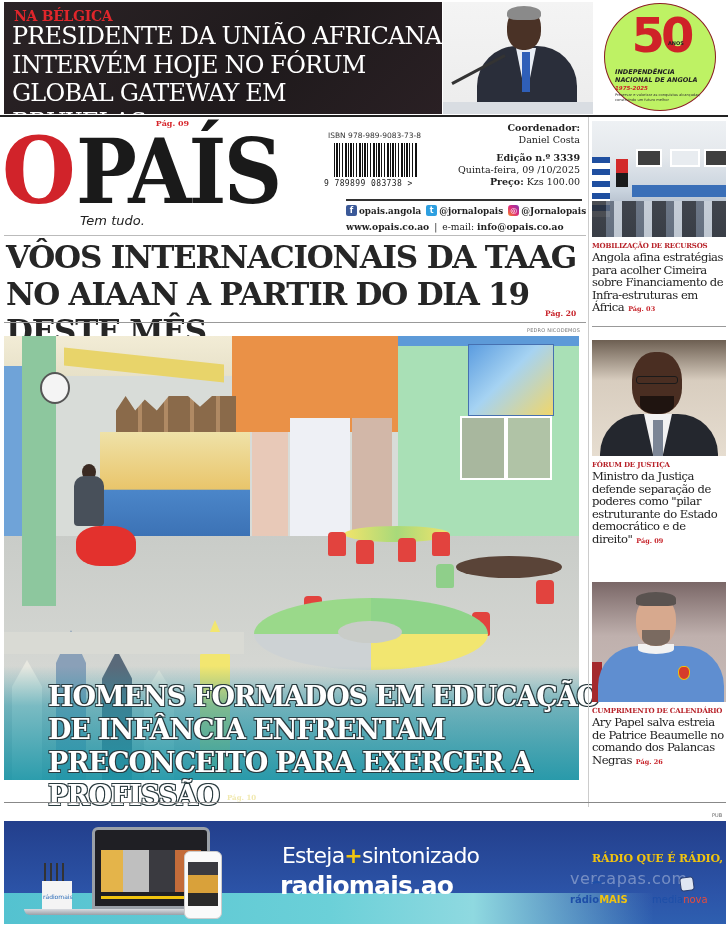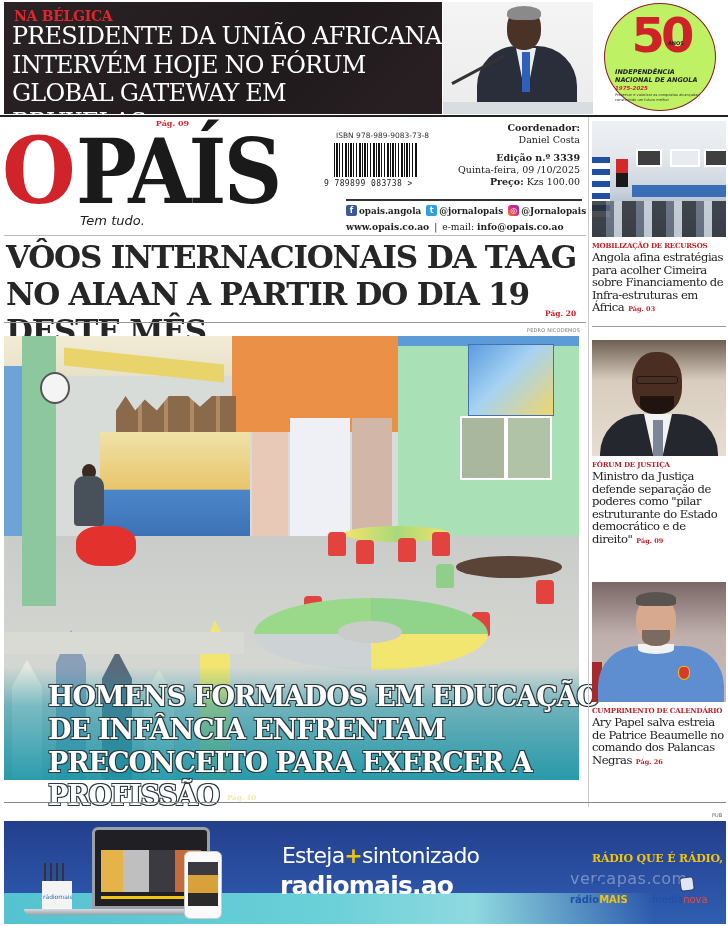--- a/index.html
+++ b/index.html
@@ -39,21 +39,21 @@
   .badge-title { position: absolute; left: 10px; top: 64px; width: 92px; text-align: left; font-family: "DejaVu Sans", sans-serif; font-weight: bold; font-size: 6.5px; line-height: 8px; color: #222; font-style: italic; }
   .badge-years { position: absolute; left: 10px; top: 81px; font-family: "DejaVu Sans", sans-serif; font-weight: bold; font-size: 5.5px; color: #cf2228; font-style: italic; }
   .badge-motto { position: absolute; left: 10px; top: 89px; width: 92px; text-align: left; font-family: "DejaVu Sans", sans-serif; font-size: 3.6px; line-height: 4.5px; color: #333; }
   .top-rule { position: absolute; left: 0; top: 115px; width: 728px; height: 2px; background: #222; }
 
   
   .masthead { position: absolute; left: 0; top: 117px; width: 590px; height: 118px; }
   .logo-o { position: absolute; left: 2px; top: 8px; font-family: "DejaVu Serif", serif; font-weight: bold; font-size: 92px; line-height: 92px; color: #d1232a; letter-spacing: -4px; transform: scaleX(0.92); transform-origin: left; }
   .logo-pais { position: absolute; left: 76px; top: 8px; font-family: "DejaVu Serif", serif; font-weight: bold; font-size: 90px; line-height: 92px; color: #1a1a1a; letter-spacing: -3px; transform: scaleX(0.9); transform-origin: left; }
   .tagline { position: absolute; left: 80px; top: 96px; font-family: "DejaVu Sans", sans-serif; font-style: italic; font-size: 13px; color: #222; }
-  .isbn { position: absolute; left: 328px; top: 14px; font-family: "DejaVu Sans", sans-serif; font-size: 7.5px; color: #333; margin-left: 8px; }
+  .isbn { position: absolute; left: 328px; top: 14px; font-family: "DejaVu Sans", sans-serif; font-size: 7.5px; color: #333; }
   .barcode { position: absolute; left: 334px; top: 26px; width: 84px; height: 34px;
     background: repeating-linear-gradient(90deg,#111 0 1px,#fff 1px 2px,#111 2px 4px,#fff 4px 5px,#111 5px 6px,#fff 6px 8px,#111 8px 9px,#fff 9px 11px,#111 11px 13px,#fff 13px 14px); }
   .barcode-num { position: absolute; left: 324px; top: 62px; font-family: "DejaVu Sans Mono", monospace; font-size: 8px; color: #222; letter-spacing: 0.4px; }
   .mast-info { position: absolute; right: 10px; top: 5px; text-align: right; font-family: "DejaVu Serif", serif; font-size: 9.5px; line-height: 12px; color: #222; }
   .mast-info .b { font-weight: bold; }
   .mast-info .gap { height: 6px; }
   .mast-rule { position: absolute; left: 346px; top: 82px; width: 236px; height: 1.5px; background: #333; }
   .social { position: absolute; left: 346px; top: 88px; width: 236px; display: flex; gap: 5px; align-items: center; font-family: "DejaVu Serif", serif; font-weight: bold; font-size: 8.8px; color: #222; white-space: nowrap; }
   .social-item { display: flex; align-items: center; gap: 2px; }
   .ico { display: inline-block; width: 11px; height: 11px; border-radius: 2px; color: #fff; font-size: 8px; line-height: 11px; text-align: center; font-family: "DejaVu Sans", sans-serif; font-weight: bold; }

